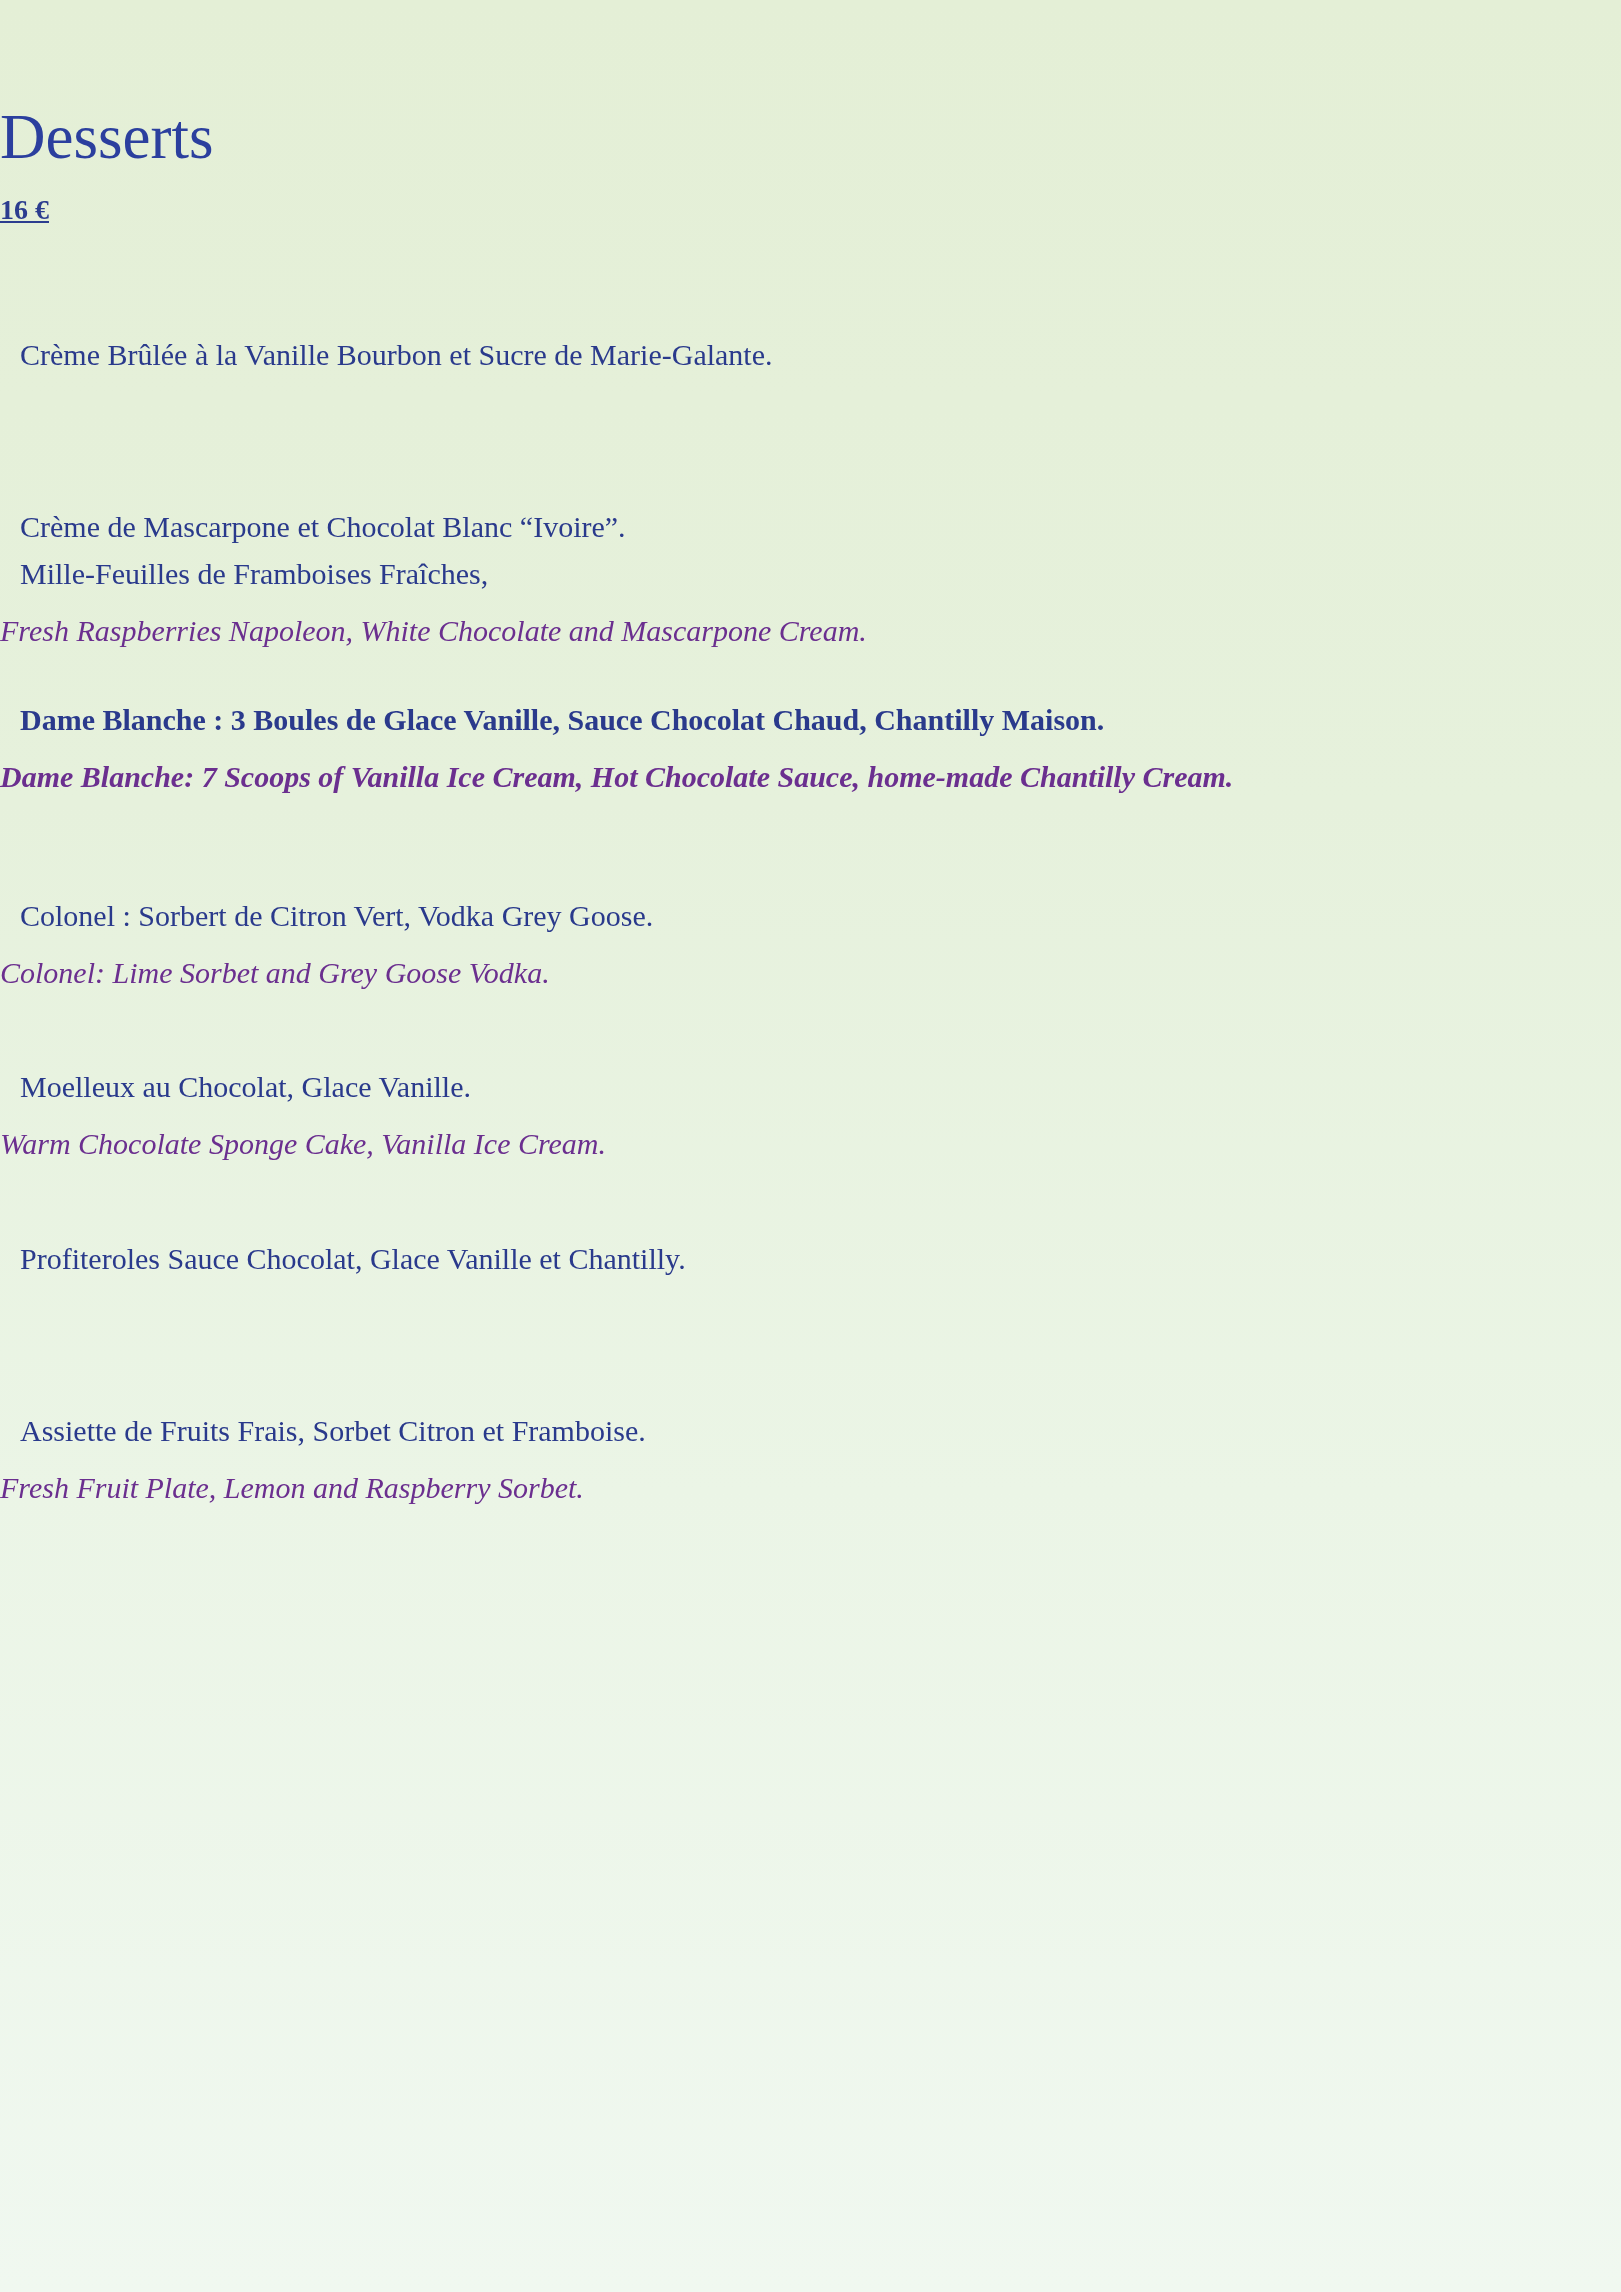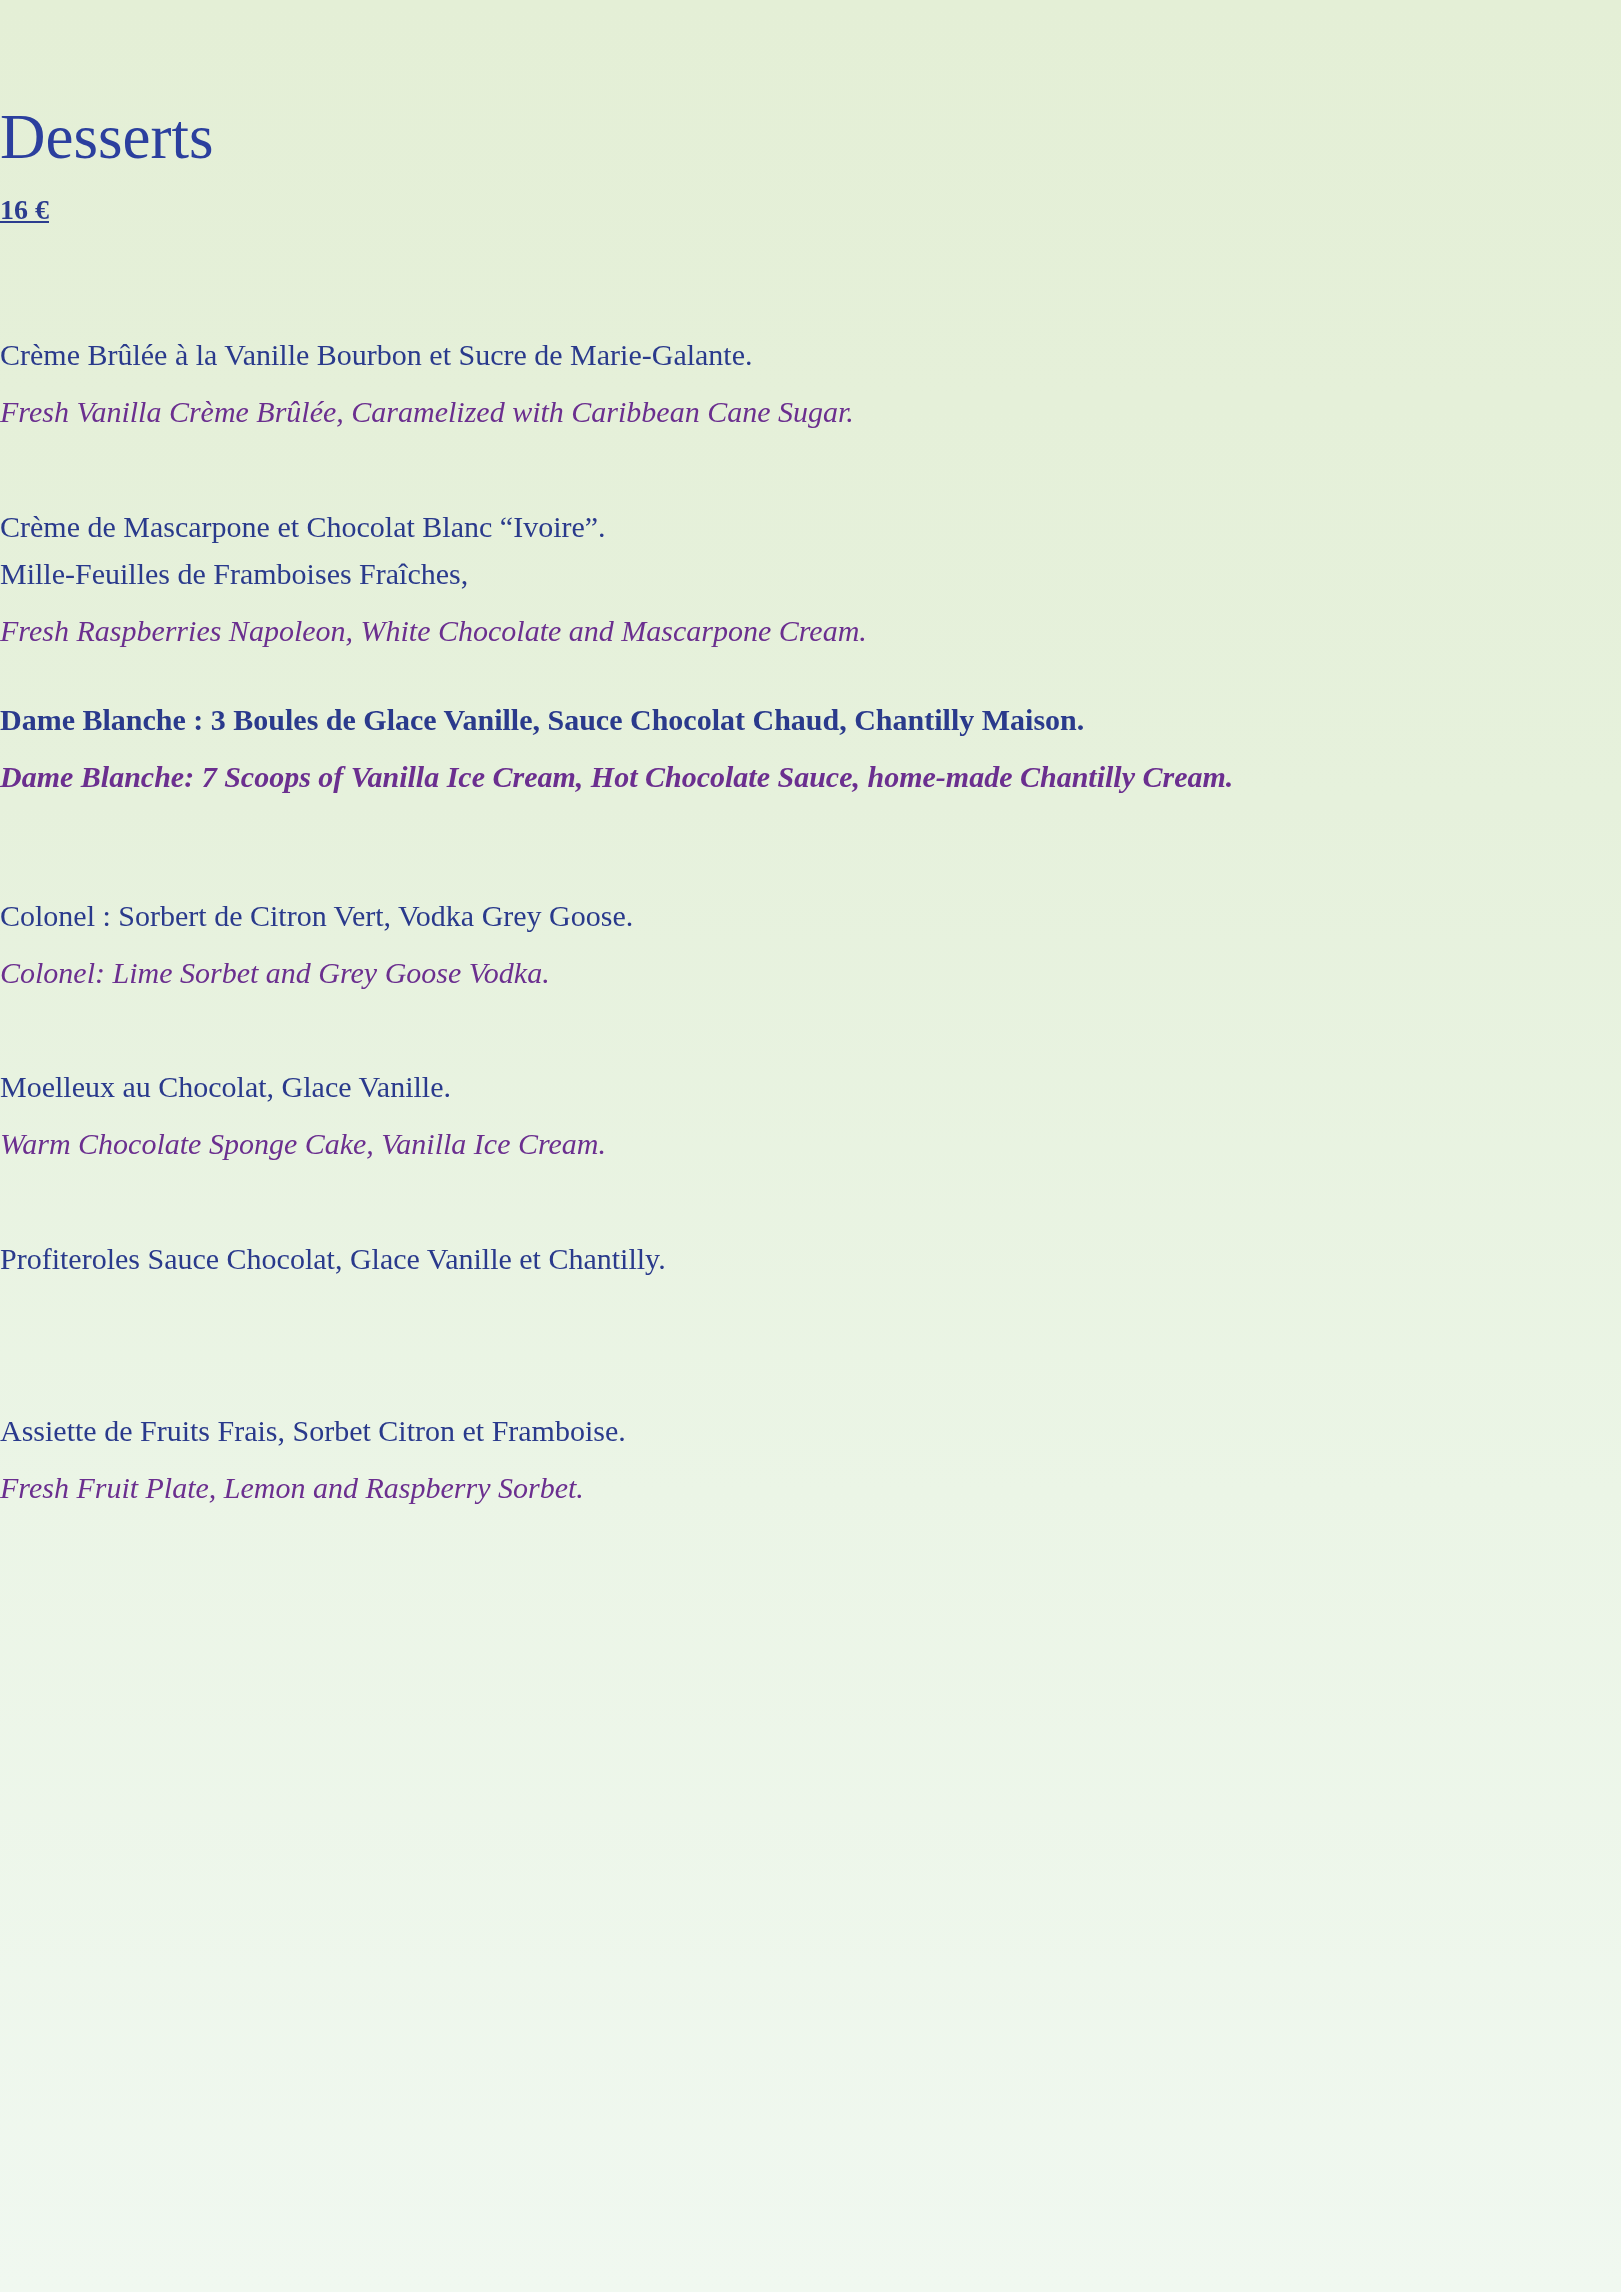--- a/index.html
+++ b/index.html
@@ -48,41 +48,41 @@
       position: absolute;
       left: 0;
       width: 100%;
     }
     .fr {
       font-size: 30px;
       line-height: 47px;
       color: #2a3a8c;
       display: block;
       white-space: nowrap;
+      padding-left: 20px;
     }
     .en {
       font-size: 30px;
       line-height: 47px;
       color: #6b2f8f;
       font-style: italic;
       display: block;
       margin-top: 9.8px;
       white-space: nowrap;
     }
   </style>
 </head>
 <body>
 
 <div class="page">
   <h1 class="title">Desserts</h1>
   <div class="price">16 €</div>
 
   <div class="item" style="top:331px;">
     <span class="fr">Crème Brûlée à la Vanille Bourbon et Sucre de Marie-Galante.</span>
-    <span class="en">Fresh Vanilla Crème Brûlée, Caramelized with Caribbean Cane Sugar.</span>
   </div>
 
   <div class="item" style="top:503px;">
     <span class="fr">Crème de Mascarpone et Chocolat Blanc “Ivoire”.</span>
     <span class="fr">Mille-Feuilles de Framboises Fraîches,</span>
     <span class="en">Fresh Raspberries Napoleon, White Chocolate and Mascarpone Cream.</span>
   </div>
 
   <div class="item" style="top:696px;font-weight:bold;">
     <span class="fr">Dame Blanche : 3 Boules de Glace Vanille, Sauce Chocolat Chaud, Chantilly Maison.</span>

